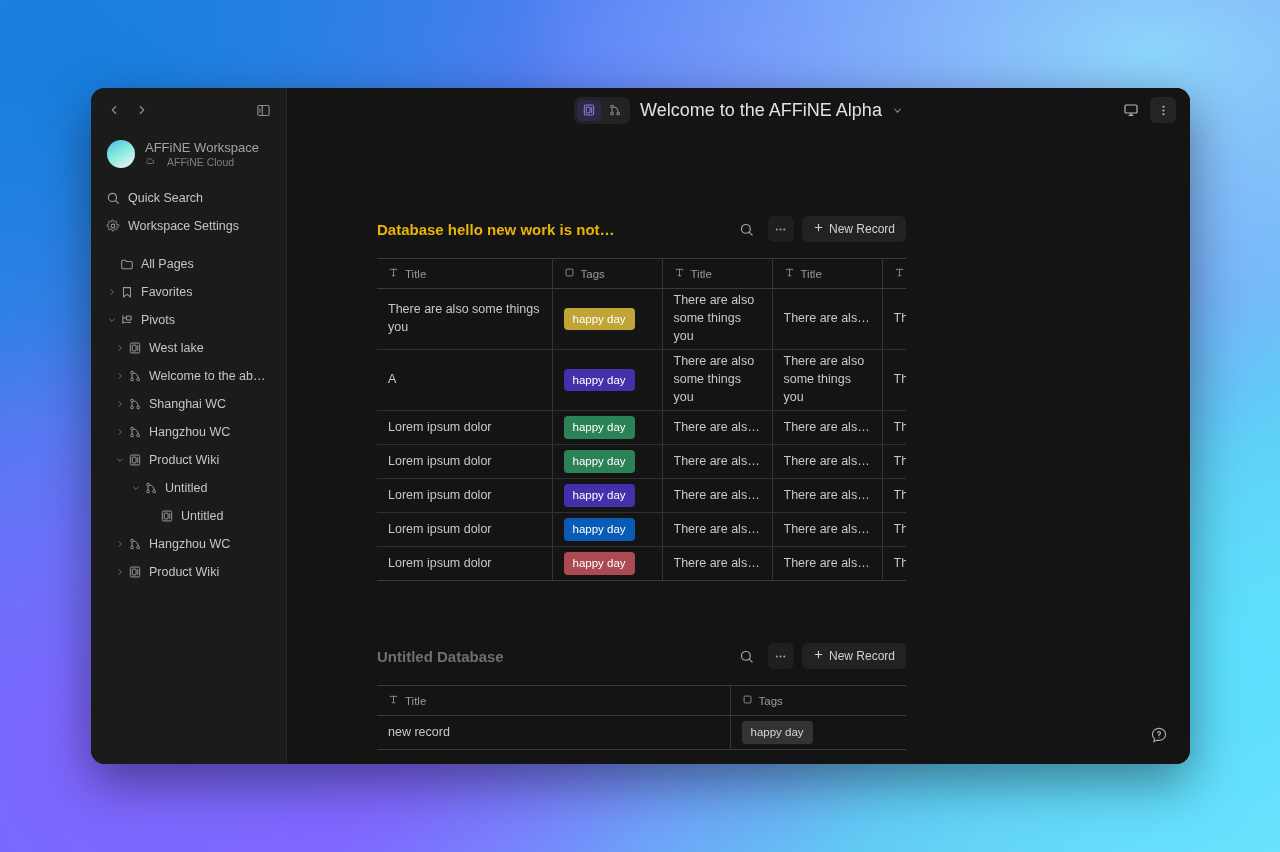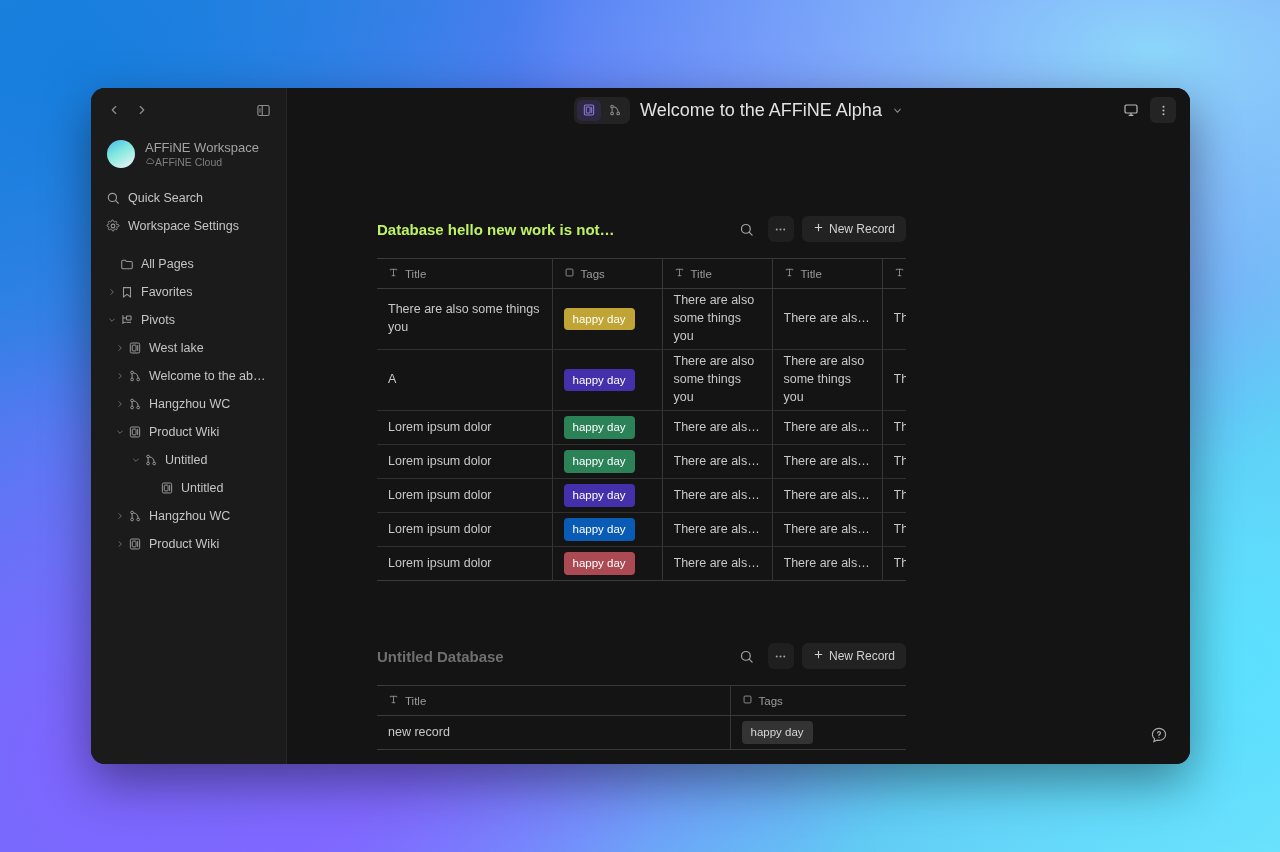--- a/index.html
+++ b/index.html
@@ -83,21 +83,21 @@
     flex: 0 0 28px;
     background: linear-gradient(150deg, #4db4f0 0%, #7fe9dd 42%, #f5f5f7 100%);
   }
   .ws-text { display: flex; flex-direction: column; gap: 1px; min-width: 0; }
   .ws-name {
     font-size: 13px; font-weight: 400; color: #a3a3a3;
     white-space: nowrap; overflow: hidden; text-overflow: ellipsis;
   }
   .ws-sub {
     font-size: 10.5px; color: #7e7e7e;
-    display: flex; align-items: center; gap: 0;
+    display: flex; align-items: center; gap: 12px;
   }
 
   .sb-section { padding: 0 8px; }
 
   .sb-item {
     display: flex;
     align-items: center;
     gap: 8px;
     height: 28px;
     padding: 0 6px;
@@ -240,21 +240,21 @@
   .db-header {
     display: flex;
     align-items: center;
     width: 529px;
     height: 34px;
     margin-bottom: 12px;
   }
   .db-title {
     font-size: 15px;
     font-weight: 700;
-    color: #bef264;
+    color: #eab308;
     cursor: text;
   }
   .db-title.muted { color: #6f6f6f; font-weight: 600; }
   .db-tools {
     margin-left: auto;
     display: flex;
     align-items: center;
     gap: 8px;
   }
   .db-ibtn {
@@ -479,20 +479,37 @@
               <circle cx="7" cy="6" r="2.3"></circle>
               <circle cx="7" cy="18" r="2.3"></circle>
               <circle cx="17.5" cy="18" r="2.3"></circle>
               <path d="M7 8.3v7.4"></path>
               <path d="M9.2 6.6c5 .6 7.6 3.3 8.2 9"></path>
             </svg>
         </span>
         <span class="lbl">Welcome to the abede…</span>
       </div>
 
+      <div class="tree-item d1">
+        <span class="caret">
+            <svg width="8" height="8" viewBox="0 0 24 24" fill="none" stroke="currentColor" stroke-width="2.6" stroke-linecap="round" stroke-linejoin="round">
+              <polyline points="9 5 16 12 9 19"></polyline>
+            </svg>
+          </span>
+        <span class="ico">
+          <svg width="14" height="14" viewBox="0 0 24 24" fill="none" stroke="currentColor" stroke-width="1.7">
+              <circle cx="7" cy="6" r="2.3"></circle>
+              <circle cx="7" cy="18" r="2.3"></circle>
+              <circle cx="17.5" cy="18" r="2.3"></circle>
+              <path d="M7 8.3v7.4"></path>
+              <path d="M9.2 6.6c5 .6 7.6 3.3 8.2 9"></path>
+            </svg>
+        </span>
+        <span class="lbl">Shanghai WC</span>
+      </div>
 
       <div class="tree-item d1">
         <span class="caret">
             <svg width="8" height="8" viewBox="0 0 24 24" fill="none" stroke="currentColor" stroke-width="2.6" stroke-linecap="round" stroke-linejoin="round">
               <polyline points="9 5 16 12 9 19"></polyline>
             </svg>
           </span>
         <span class="ico">
           <svg width="14" height="14" viewBox="0 0 24 24" fill="none" stroke="currentColor" stroke-width="1.7">
               <circle cx="7" cy="6" r="2.3"></circle>

